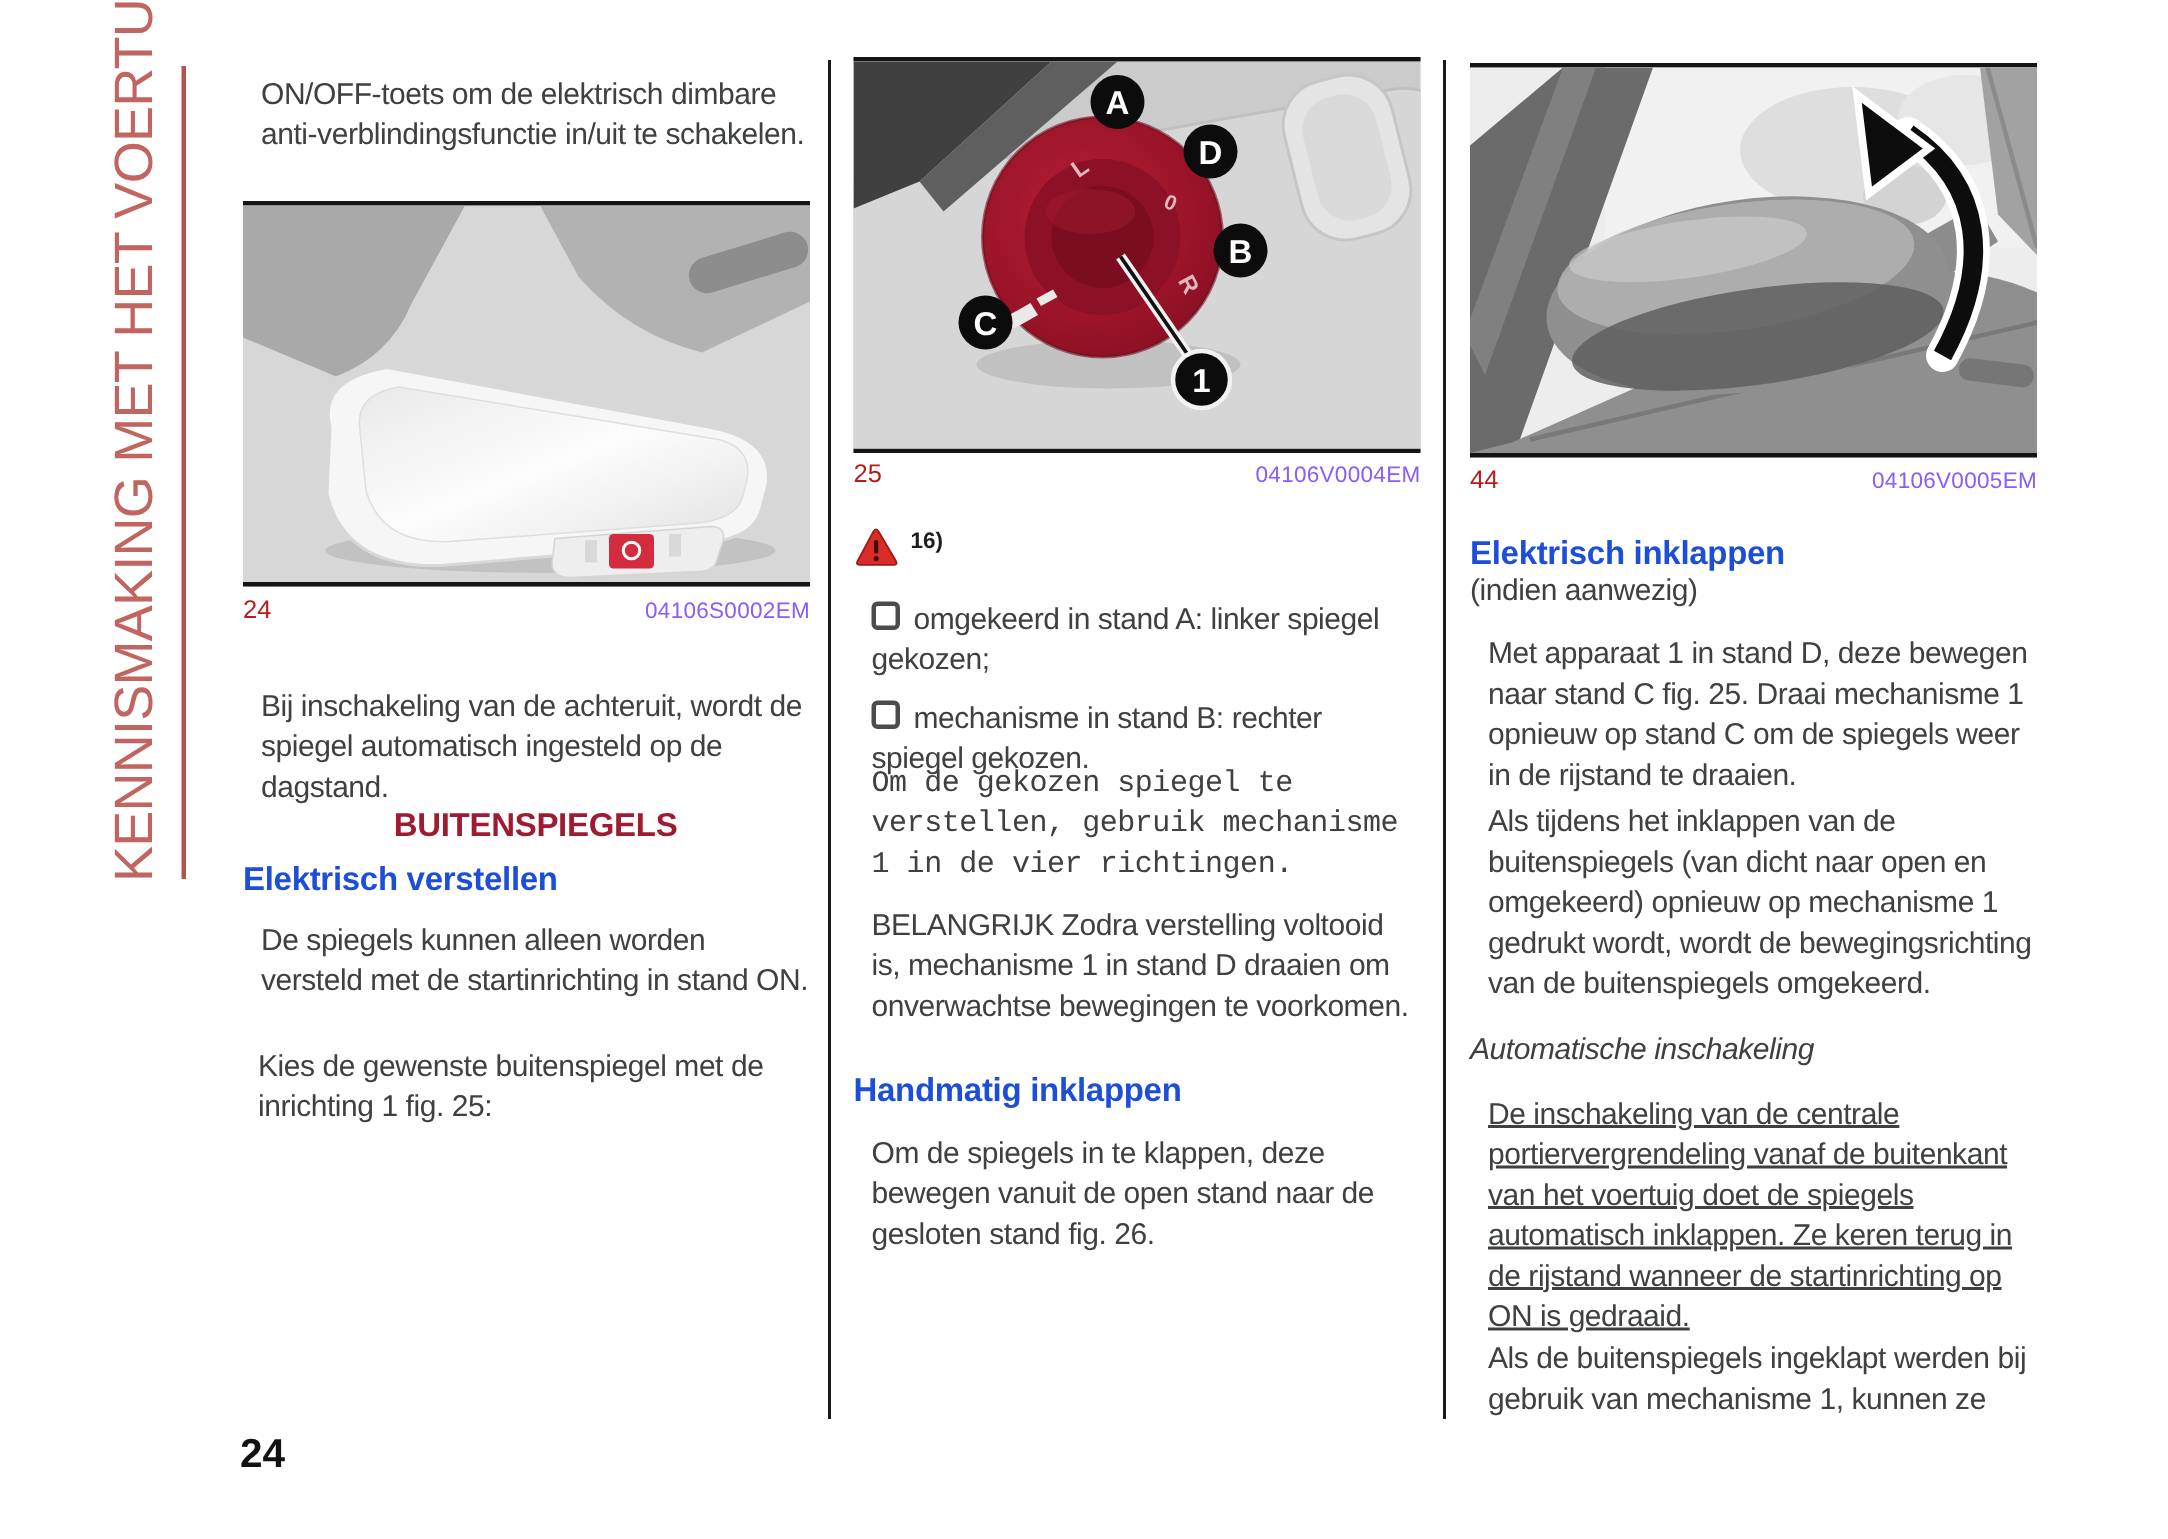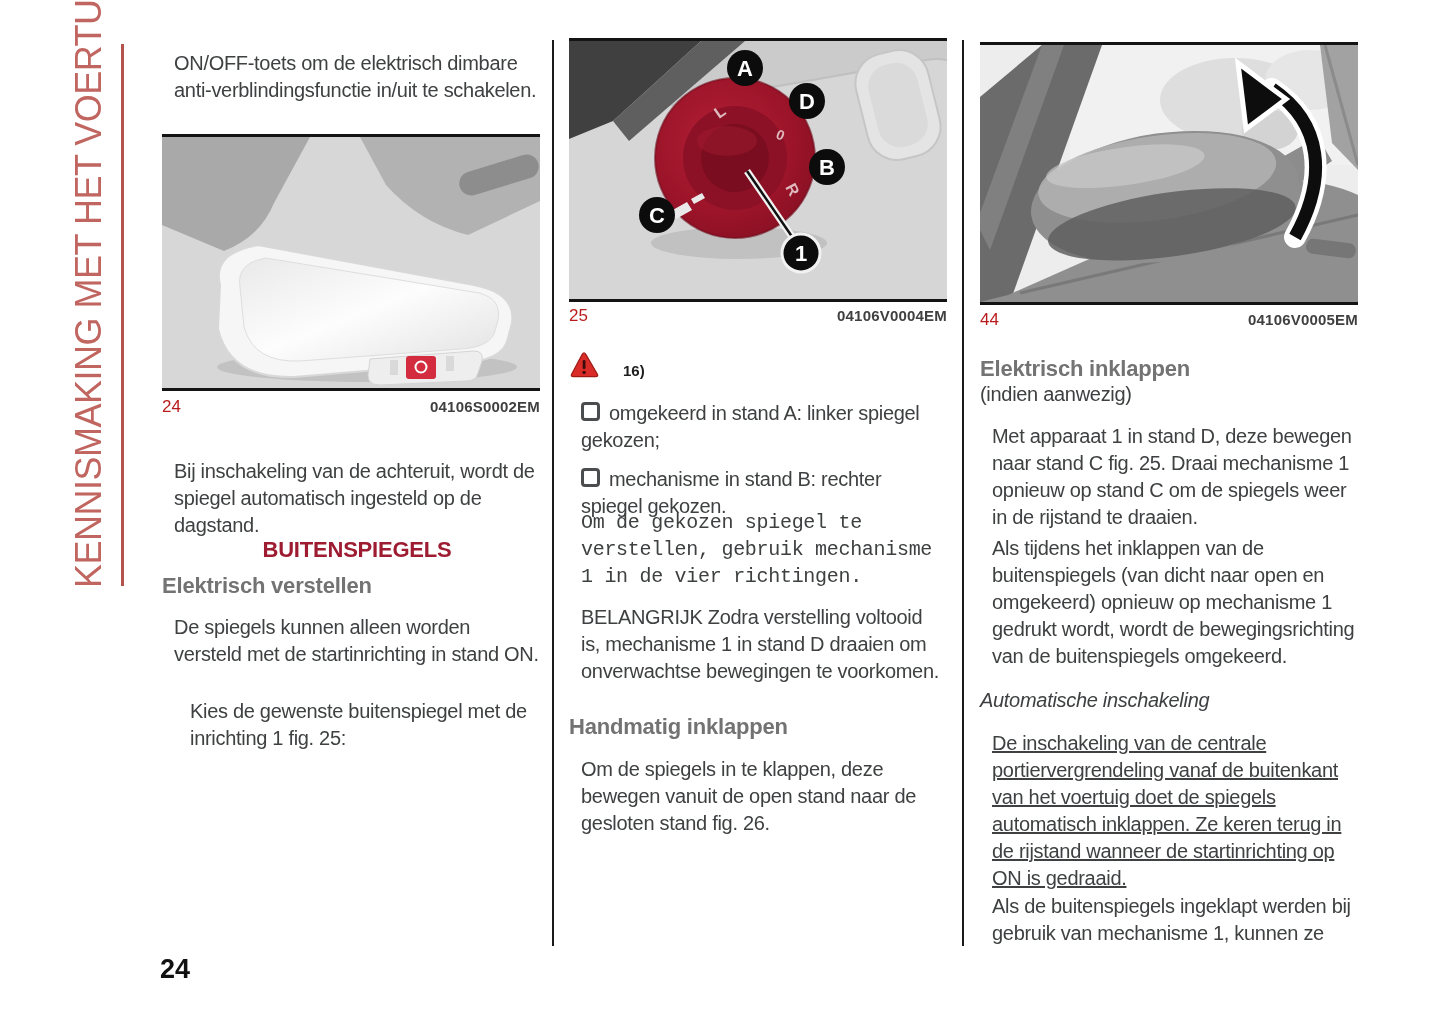--- a/index.html
+++ b/index.html
@@ -16,33 +16,33 @@
   .sidebar-line{position:absolute;left:121px;top:44px;width:3px;height:542px;background:#b2544d;}
 
   
   .divider{position:absolute;top:40px;width:2px;height:906px;background:#1a1a1a;}
   .d1{left:552px;}
   .d2{left:962px;}
 
   
   .blk{position:absolute;font-size:20px;line-height:27px;letter-spacing:-0.3px;color:#3e4041;}
   .blk p{margin:12px;}
-  .h-red{color:#737373;font-weight:700;font-size:22px;letter-spacing:-0.2px;}
+  .h-red{color:#1d4ed8;font-weight:700;font-size:22px;letter-spacing:-0.2px;}
   .h-caps{color:#9e1c32;font-weight:700;font-size:22px;letter-spacing:-0.2px;}
   .italic{font-style:italic;}
 
   
   .fig{position:absolute;border-top:3px solid #141414;border-bottom:3px solid #141414;background:#d7d7d7;}
   .fig svg{display:block;}
   .caption{position:absolute;display:flex;justify-content:space-between;align-items:baseline;}
   .cap-num{font-size:17px;font-weight:400;color:#b91c1c;letter-spacing:0;}
-  .cap-code{font-size:15px;font-weight:700;color:#404040;letter-spacing:0.2px;}
-
-  
-  .warn-row{position:absolute;display:flex;align-items:flex-end;gap:24px;}
+  .cap-code{font-size:15px;font-weight:400;color:#8b5cf6;letter-spacing:0.2px;}
+
+  
+  .warn-row{position:absolute;display:flex;align-items:flex-start;gap:8px;}
   .warn-ref{font-size:15px;font-weight:700;color:#1d1d1d;}
 
   
   .sq{display:inline-block;width:13px;height:13px;border:3px solid #4a4c4d;border-radius:4px;margin-right:9px;vertical-align:-1px;}
 
   .page-num{position:absolute;left:160px;top:954px;font-size:27px;font-weight:700;color:#111;letter-spacing:0;}
 </style>
 </head>
 <body>
 
@@ -91,21 +91,21 @@
   </div>
 
   <div class="blk h-caps" style="left:162px;top:536px;width:390px;text-align:center;">BUITENSPIEGELS</div>
 
   <div class="blk h-red" style="left:162px;top:572px;width:390px;">Elektrisch verstellen</div>
 
   <div class="blk" style="left:162px;top:602px;width:390px;">
     <p>De spiegels kunnen alleen worden versteld met de startinrichting in stand ON.</p>
   </div>
 
-  <div class="blk" style="left:178px;top:686px;width:390px;">
+  <div class="blk" style="left:160px;top:686px;width:390px;">
     <p>Kies de gewenste buitenspiegel met de inrichting 1 fig. 25:</p>
   </div>
 
   <div class="fig" style="left:569px;top:38px;width:378px;">
     <svg width="378" height="258" viewBox="0 0 378 258">
       <defs>
         <radialGradient id="knobG" cx="0.42" cy="0.4" r="0.8">
           <stop offset="0" stop-color="#b21f35"></stop>
             <stop offset="0.55" stop-color="#9c1429"></stop>
             <stop offset="1" stop-color="#7d0d1f"></stop>

